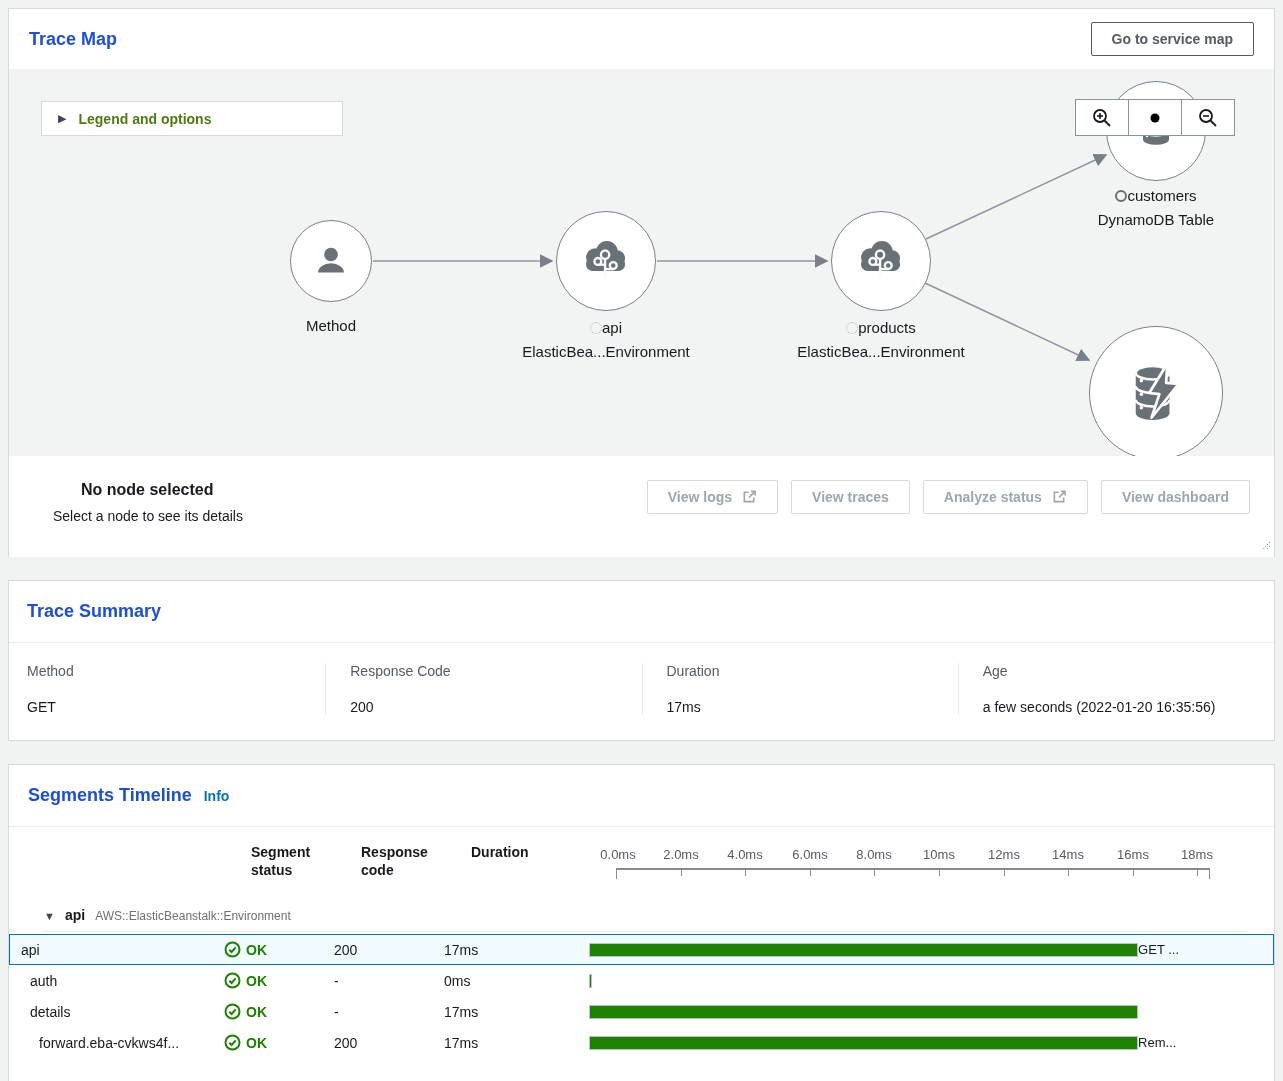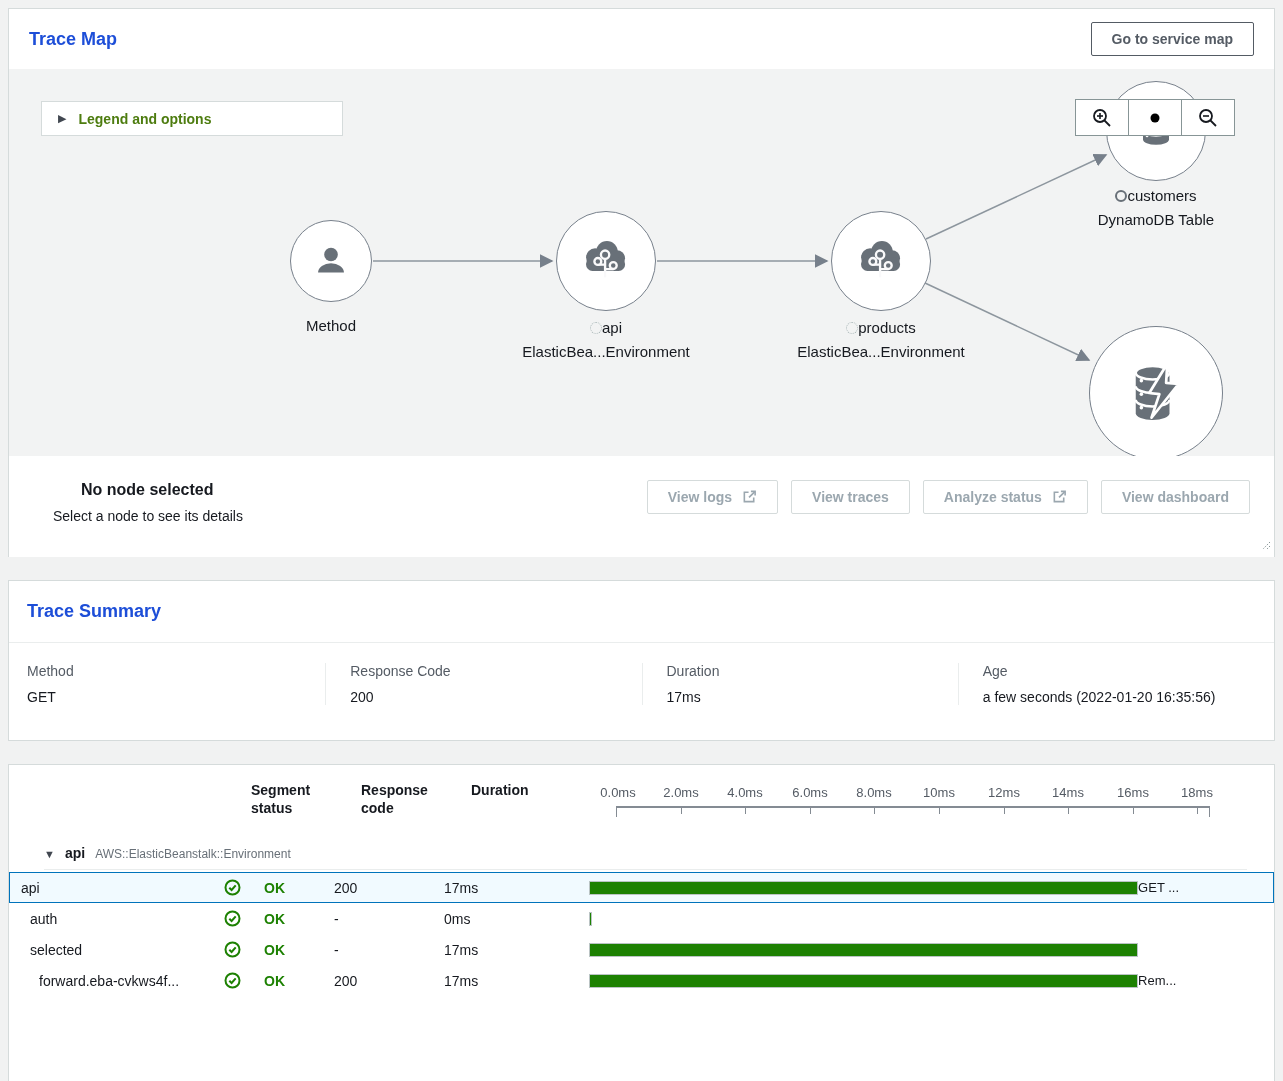--- a/index.html
+++ b/index.html
@@ -75,21 +75,21 @@
   .resize-handle { position:absolute; right:3px; bottom:3px; cursor:nwse-resize; }
 
   
   #trace-summary { top:580px; height:161px; }
   #trace-summary .panel-header { height:62px; padding-left:18px; border-bottom:1px solid #eaeded; }
   .summary-grid { display:grid; grid-template-columns:repeat(4,1fr); margin-top:20px; }
   .summary-field { padding-left:24px; }
   .summary-field:first-child { padding-left:18px; }
   .summary-field + .summary-field { border-left:1px solid #eaeded; }
   .summary-label { font-size:14px; color:#545b64; }
-  .summary-value { font-size:14px; color:#16191f; margin-top:10px; }
+  .summary-value { font-size:14px; color:#16191f; margin-top:20px; }
 
   
   #segments { top:764px; height:400px; }
   #segments .panel-header { height:62px; padding-left:19px; justify-content:flex-start; gap:12px; border-bottom:1px solid #eaeded; }
   .info-link { font-size:14px; font-weight:700; color:#0073bb; text-decoration:none; cursor:pointer; }
   .seg-grid { display:grid; grid-template-columns:215px 110px 110px 125px 650px; align-items:center; }
   .table-header { padding:16px 0 6px 27px; align-items:start; }
   .th { font-size:14px; font-weight:700; color:#16191f; width:92px; line-height:18px; }
   .th.wide { width:110px; }
   .timeline-cell { position:relative; height:46px; }
@@ -104,21 +104,21 @@
   .group-name { font-size:14px; font-weight:700; }
   .group-type { font-size:12px; color:#687078; }
   .group-divider { border-bottom:1px solid #eaeded; margin:0 27px 2px 35px; }
 
   .seg-row { height:31px; cursor:pointer; }
   .seg-row.selected { background:#f1faff; box-shadow:inset 0 0 0 1px #0073bb; }
   .seg-name { font-size:14px; color:#16191f; white-space:nowrap; overflow:hidden; }
   .indent-0 .seg-name { padding-left:12px; }
   .indent-1 .seg-name { padding-left:21px; }
   .indent-2 .seg-name { padding-left:30px; }
-  .seg-status { display:flex; align-items:center; gap:23px; font-size:14px; font-weight:700; color:#1d8102;text-align:right; }
+  .seg-status { display:flex; align-items:center; gap:5px; font-size:14px; font-weight:700; color:#1d8102;text-align:right; }
   .seg-cell { font-size:14px; color:#16191f; }
   .bar-cell { display:flex; align-items:center; padding-left:20px; }
   .bar { height:14px; background:#1d8102; border:1px solid #bac4c4; }
   .bar-label { font-size:13px; color:#16191f; white-space:nowrap; }
 </style>
 </head>
 <body>
 
 <div class="panel" id="trace-map">
   <div class="panel-header">
@@ -327,20 +327,24 @@
       <div class="summary-value">17ms</div>
     </div>
     <div class="summary-field">
       <div class="summary-label">Age</div>
       <div class="summary-value">a few seconds (2022-01-20 16:35:56)</div>
     </div>
   </div>
 </div>
 
 <div class="panel" id="segments">
+  <div class="panel-header">
+    <div class="panel-title">Segments Timeline</div>
+    <a class="info-link">Info</a>
+  </div>
 
   <div class="seg-grid table-header">
     <div></div>
     <div class="th">Segment status</div>
     <div class="th">Response code</div>
     <div class="th wide">Duration</div>
     <div class="timeline-cell">
       <div class="axis">
         <span class="axis-label" style="left:2px">0.0ms</span>
         <span class="axis-label" style="left:65px">2.0ms</span>
@@ -403,21 +407,21 @@
     </div>
     <div class="seg-cell">-</div>
     <div class="seg-cell">0ms</div>
     <div class="bar-cell">
       <div class="bar" style="width: 3.23px;"></div>
       <span class="bar-label"></span>
     </div>
   </div>
 
   <div class="seg-grid seg-row indent-1">
-    <div class="seg-name">selected</div>
+    <div class="seg-name">details</div>
     <div class="seg-status">
       <svg width="17" height="17" viewBox="0 0 17 17">
         <circle cx="8.5" cy="8.5" r="7" fill="none" stroke="#1d8102" stroke-width="2"></circle>
         <path d="M5.3 8.7 L7.6 11 L11.7 6.3" fill="none" stroke="#1d8102" stroke-width="2"></path>
       </svg>
       <span>OK</span>
     </div>
     <div class="seg-cell">-</div>
     <div class="seg-cell">17ms</div>
     <div class="bar-cell">

